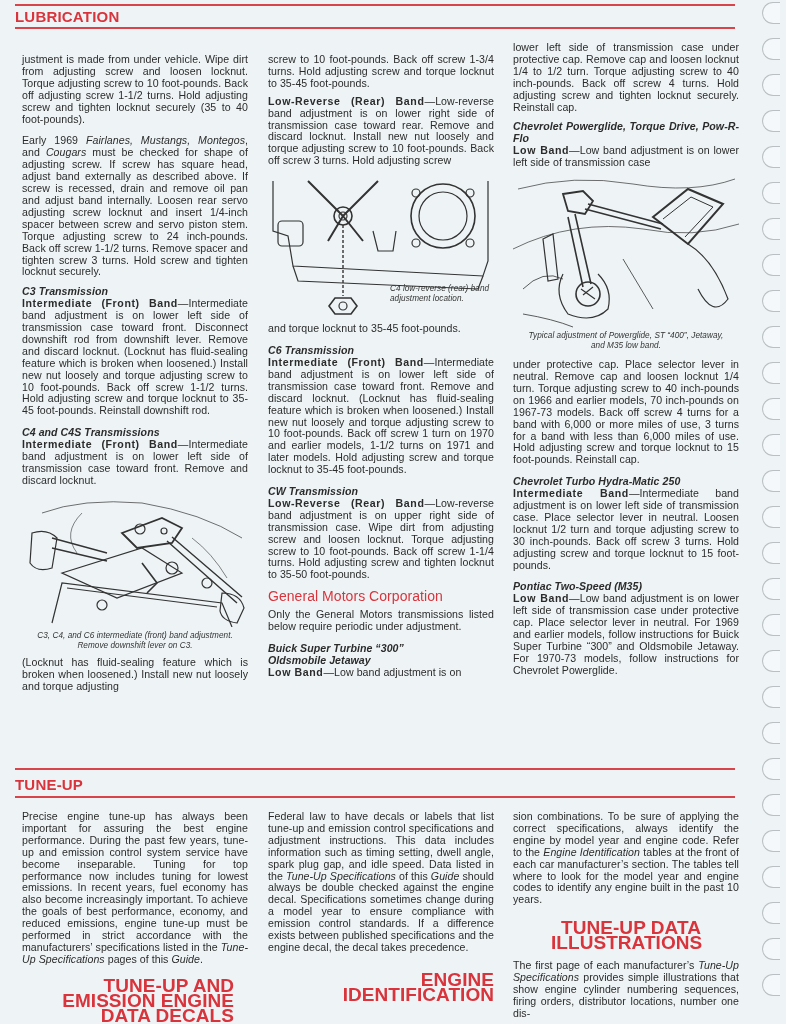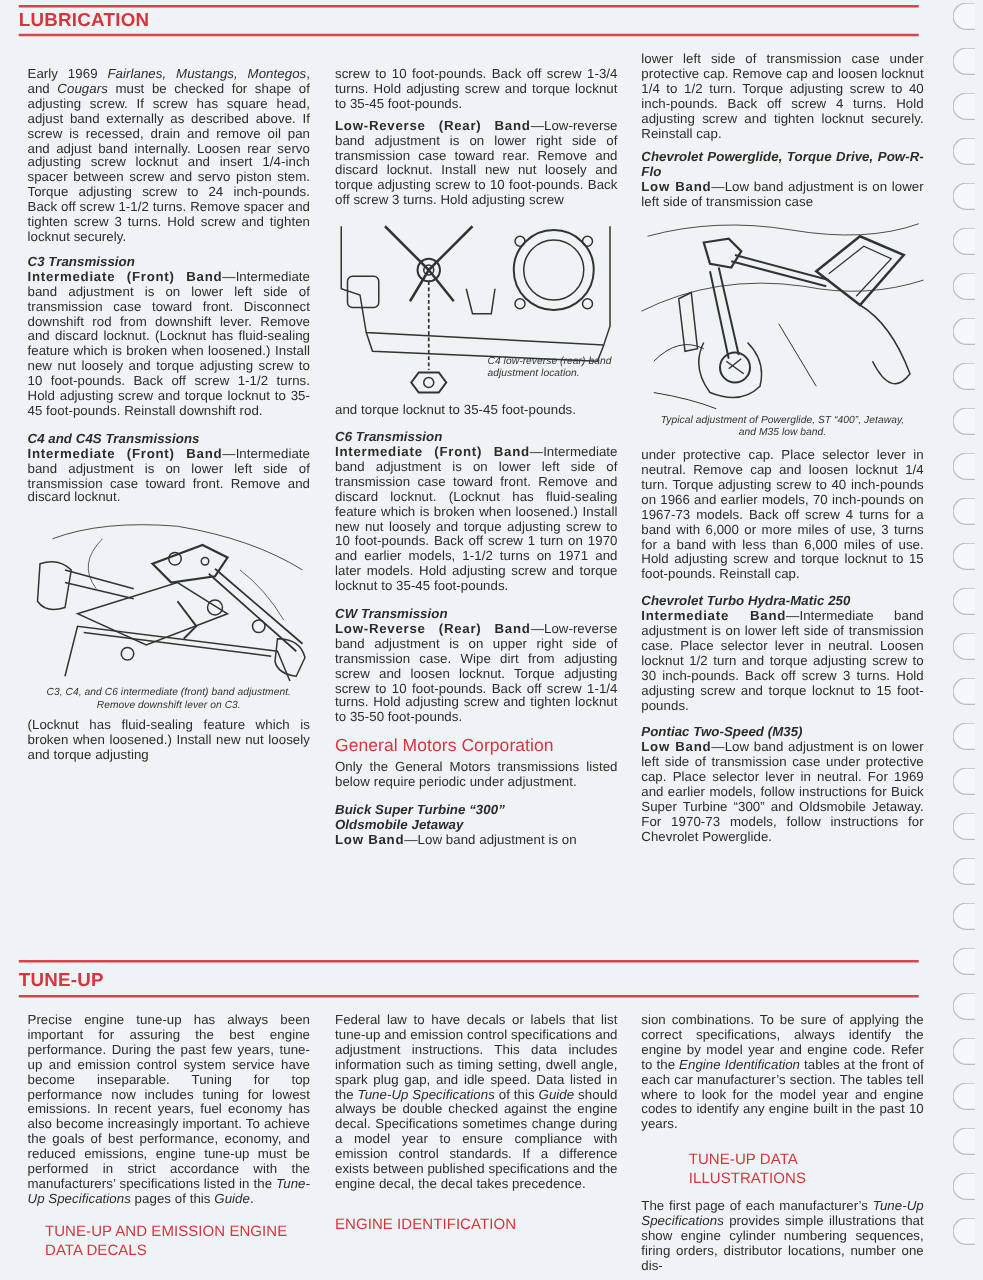--- a/index.html
+++ b/index.html
@@ -24,21 +24,21 @@
   .col p { margin-bottom: 10px; }
   .sub { font-style: italic; font-weight: bold; display: block; }
   .lead { font-weight: bold; letter-spacing: 0.6px; }
   .maker { color: #d9343c; font-weight: normal; font-size: 14px; margin-bottom: 6px; display:block; }
   .caption {
     font-style: italic; font-size: 8.2px; line-height: 10px; text-align: center; color: #333;
   }
   .figure { position: relative; }
   .figure svg { display: block; }
   .h-red {
-    font-weight: normal; color: #d9343c; font-size: 12px; line-height: 15px; text-align: left;
+    font-weight: bold; color: #d9343c; font-size: 19px; line-height: 15px; text-align: right;
   }
   .holes { position: absolute; right: 2px; top: 0; width: 22px; }
   .hole {
     position: absolute; left: 0; width: 18px; height: 22px;
     border: 1px solid #b9bfc2; border-right: none; border-radius: 11px 0 0 11px;
     background: #f4f8fa;
   }
   i { font-style: italic; }
 </style>
 </head>
@@ -73,20 +73,21 @@
   <div class="hole" style="top:758px"></div>
   <div class="hole" style="top:794px"></div>
   <div class="hole" style="top:830px"></div>
   <div class="hole" style="top:866px"></div>
   <div class="hole" style="top:902px"></div>
   <div class="hole" style="top:938px"></div>
   <div class="hole" style="top:974px"></div>
 </div>
 
 <div class="col" style="left:22px; top:54px;">
+  <p>justment is made from under vehicle. Wipe dirt from adjusting screw and loosen locknut. Torque adjusting screw to 10 foot-pounds. Back off adjusting screw 1-1/2 turns. Hold adjusting screw and tighten locknut securely (35 to 40 foot-pounds).</p>
   <p>
     <span>Early 1969 </span><i>Fairlanes, Mustangs, Montegos</i><span>, and </span><i>Cougars</i><span> must be checked for shape of adjusting screw. If screw has square head, adjust band externally as described above. If screw is recessed, drain and remove oil pan and adjust band internally. Loosen rear servo adjusting screw locknut and insert 1/4-inch spacer between screw and servo piston stem. Torque adjusting screw to 24 inch-pounds. Back off screw 1-1/2 turns. Remove spacer and tighten screw 3 turns. Hold screw and tighten locknut securely.</span>
   </p>
   <p style="margin-top:-2px;">
     <span class="sub">C3 Transmission</span>
     <span class="lead">Intermediate (Front) Band</span><span>—Intermediate band adjustment is on lower left side of transmission case toward front. Disconnect downshift rod from downshift lever. Remove and discard locknut. (Locknut has fluid-sealing feature which is broken when loosened.) Install new nut loosely and torque adjusting screw to 10 foot-pounds. Back off screw 1-1/2 turns. Hold adjusting screw and torque locknut to 35-45 foot-pounds. Reinstall downshift rod.</span>
   </p>
   <p>
     <span class="sub">C4 and C4S Transmissions</span>
     <span class="lead">Intermediate (Front) Band</span><span>—Intermediate band adjustment is on lower left side of transmission case toward front. Remove and discard locknut.</span>

